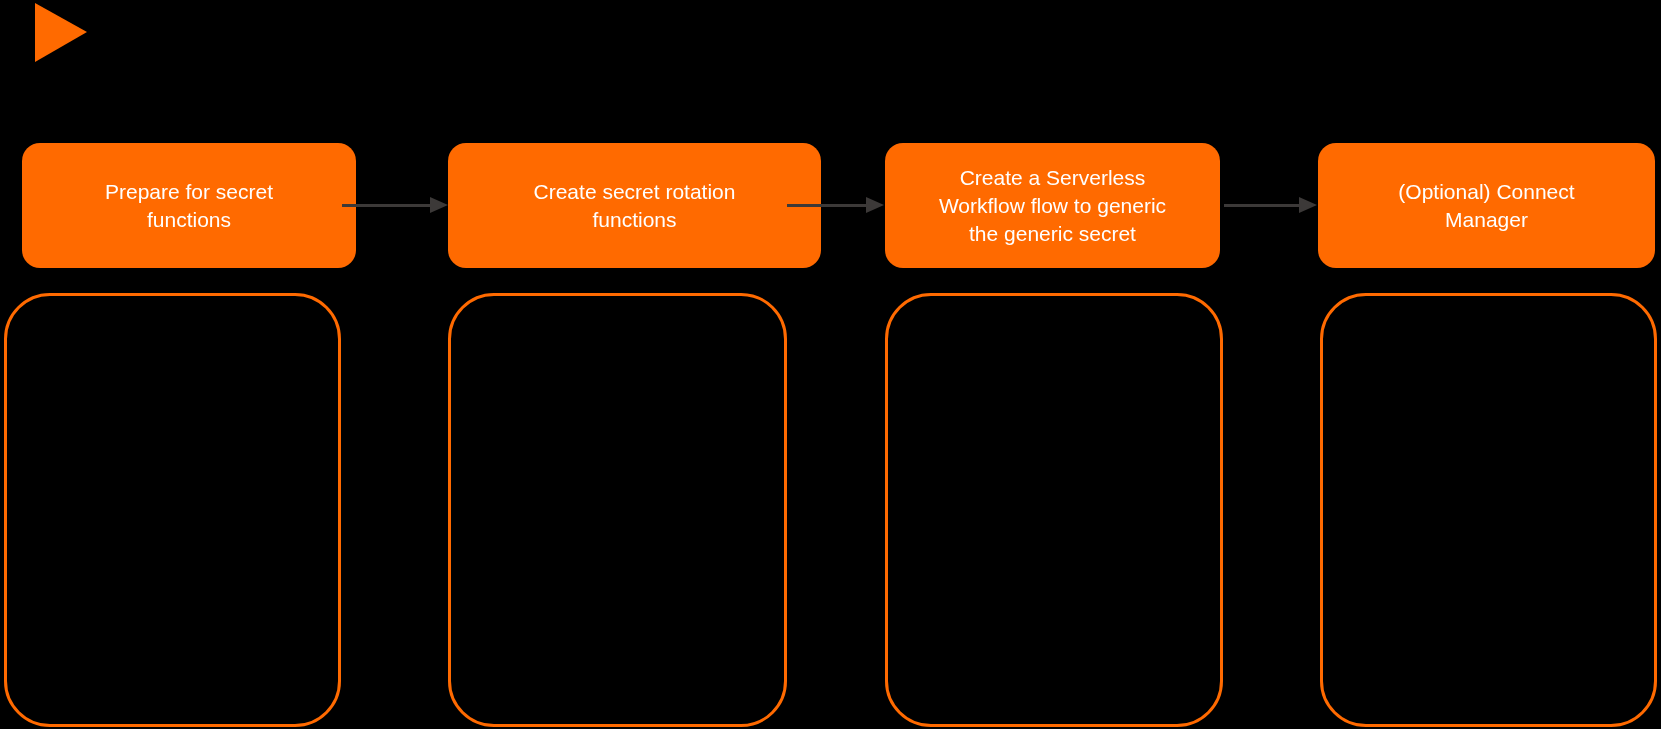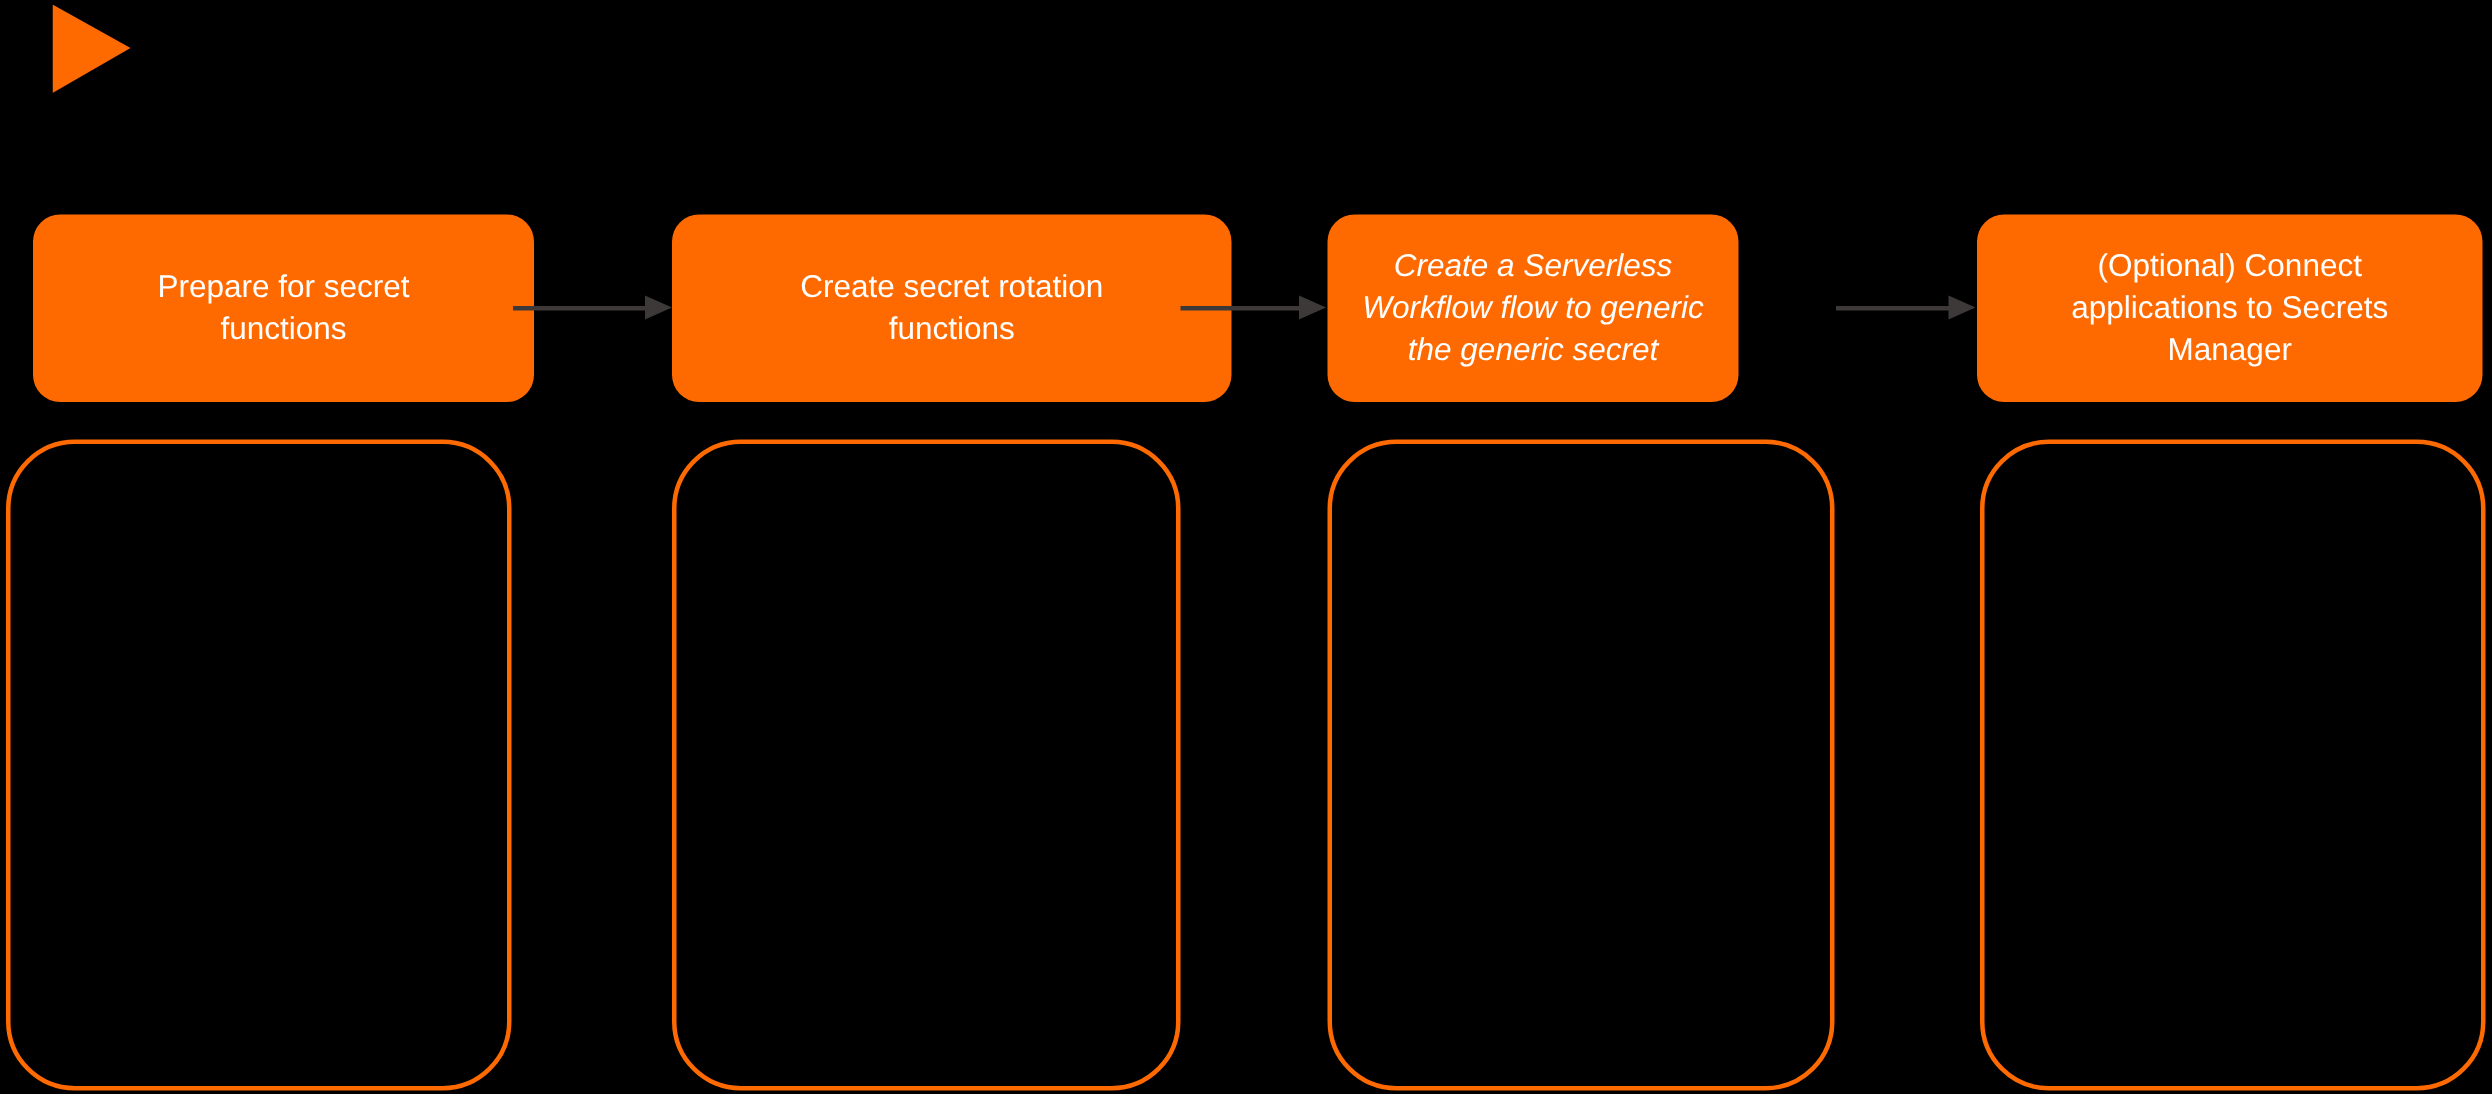--- a/index.html
+++ b/index.html
@@ -59,21 +59,21 @@
     top: 197px;
     width: 0;
     height: 0;
     border-top: 8px solid transparent;
     border-bottom: 8px solid transparent;
     border-left: 18px solid var(--arrow, #3C3938);
   }
   
   .col1-card  { left: 22px;    width: 334px; }
   .col2-card  { left: 448px;  width: 373px; }
-  .col3-card  { left: 885px;  width: 274px; font-style: italic; }
+  .col3-card  { left: 885px;  width: 335px; }
   .col4-card  { left: 1318px; width: 337px; }
   .col1-panel { left: 4px;    width: 337px; }
   .col2-panel { left: 448px;  width: 339px; }
   .col3-panel { left: 885px;  width: 338px; }
   .col4-panel { left: 1320px; width: 337px; }
   .arrow1-line { left: 342px;  width: 90px; }
   .arrow1-head { left: 430px; }
   .arrow2-line { left: 787px;  width: 81px; }
   .arrow2-head { left: 866px; }
   .arrow3-line { left: 1224px; width: 77px; }
@@ -98,21 +98,20 @@
     <span class="step-line">functions</span>
     <span class="step-line"></span>
   </div>
   <div class="step-card col3-card">
     <span class="step-line">Create a Serverless</span>
     <span class="step-line">Workflow flow to generic</span>
     <span class="step-line">the generic secret</span>
   </div>
   <div class="step-card col4-card">
     <span class="step-line">(Optional) Connect</span>
-    <span class="step-line">applications to Secrets</span>
     <span class="step-line">Manager</span>
   </div>
 
   <div class="arrow-line arrow1-line"></div>
   <div class="arrow-head arrow1-head"></div>
   <div class="arrow-line arrow2-line"></div>
   <div class="arrow-head arrow2-head"></div>
   <div class="arrow-line arrow3-line"></div>
   <div class="arrow-head arrow3-head"></div>
 

